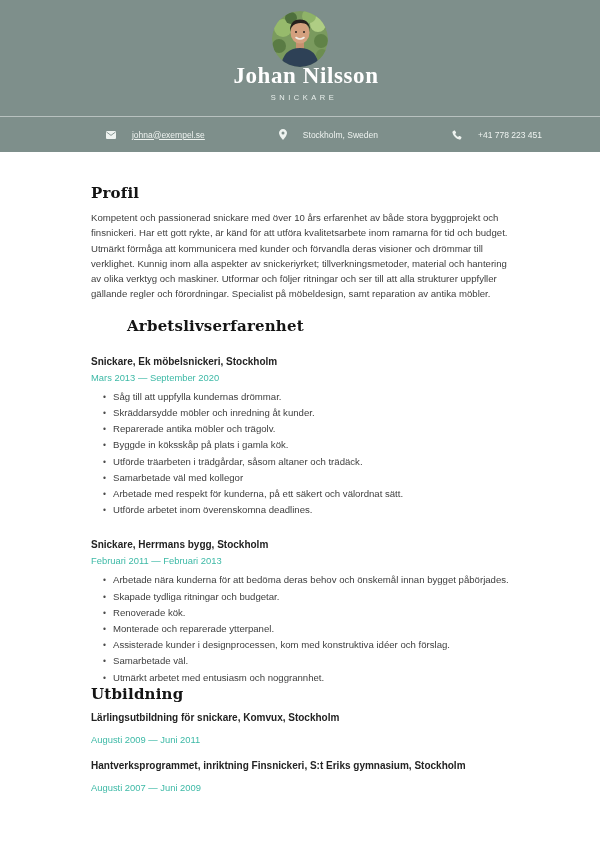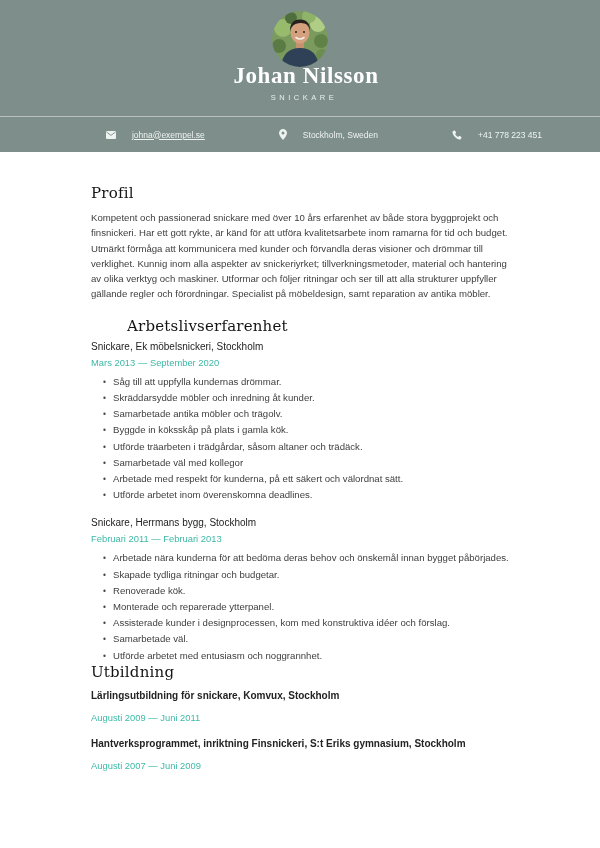--- a/index.html
+++ b/index.html
@@ -19,27 +19,27 @@
   .header-divider { position:absolute; top:116px; left:0; right:0; height:0;
           border-top:1px solid rgba(255,255,255,0.45); }
   .contact-bar { position:absolute; top:117px; left:0; right:0; height:35px;
           display:flex; align-items:center; justify-content:center; gap:26px; }
   .contact-item { display:flex; align-items:center; gap:16px; color:#eef3f0; font-size:8.5px;padding-left:48px; }
   .contact-item svg { display:block; }
   .contact-link { color:#eef3f0; text-decoration:underline; cursor:pointer; }
 
   
   .content { padding:33px 89px 0 91px; }
-  .section-heading { font-family:"DejaVu Serif", serif; font-weight:400; font-size:15px;
+  .section-heading { font-family:"DejaVu Serif", serif; font-weight:700; font-size:15px;
           line-height:17px; color:#141414; letter-spacing:0.2px; }
   .profile-text { margin-top:8px; font-size:9.6px; line-height:15.3px; color:#3e3e3e; }
 
   .exp-heading { margin-top:16px;margin-left:36px; }
   .job { }
-  .job-title { margin-top:5px; font-size:10px; line-height:13px; font-weight:400; color:#232323; }
+  .job-title { margin-top:20px; font-size:10px; line-height:13px; font-weight:700; color:#232323; }
   .job-dates { margin-top:3px; font-size:9.4px; line-height:13px; color:var(--accent,#3db9a6); }
   .bullets { margin:5px 0 0 12px; list-style:none; }
   .bullets li { position:relative; padding-left:10px; font-size:9.6px; line-height:16.2px; color:#3e3e3e; }
   .bullets li::before { content:"•"; position:absolute; left:0; top:0; font-size:8.5px; color:#4a4a4a; }
 
   .edu-heading { }
   .edu-entry { margin-top:8px; margin-bottom:13px; }
   .edu-title { font-size:10px; line-height:13px; font-weight:700; color:#232323; }
   .edu-dates { margin-top:9px; font-size:9.4px; line-height:13px; color:var(--accent,#3db9a6); }
 </style>
@@ -111,40 +111,40 @@
     <div class="profile-text">Kompetent och passionerad snickare med över 10 års erfarenhet av både stora byggprojekt och finsnickeri. Har ett gott rykte, är känd för att utföra kvalitetsarbete  inom ramarna för tid och budget. Utmärkt förmåga att kommunicera med kunder och förvandla deras visioner och drömmar till verklighet. Kunnig inom alla aspekter av snickeriyrket; tillverkningsmetoder, material och hantering av olika verktyg och maskiner. Utformar och följer ritningar och ser till att alla strukturer uppfyller gällande regler och förordningar. Specialist på möbeldesign, samt reparation av antika möbler.</div>
 
     <div class="section-heading exp-heading">Arbetslivserfarenhet</div>
 
     <div class="job">
       <div class="job-title">Snickare, Ek möbelsnickeri, Stockholm</div>
       <div class="job-dates">Mars 2013 — September 2020</div>
       <ul class="bullets">
         <li>Såg till att uppfylla kundernas drömmar.</li>
         <li>Skräddarsydde möbler och inredning åt kunder.</li>
-        <li>Samarbetade antika möbler och trägolv.</li>
+        <li>Reparerade antika möbler och trägolv.</li>
         <li>Byggde in köksskåp på plats i gamla kök.</li>
         <li>Utförde träarbeten i trädgårdar, såsom altaner och trädäck.</li>
         <li>Samarbetade väl med kollegor</li>
         <li>Arbetade med respekt för kunderna, på ett säkert och välordnat sätt.</li>
         <li>Utförde arbetet inom överenskomna deadlines.</li>
       </ul>
     </div>
 
     <div class="job" style="margin-top:13px;">
       <div class="job-title">Snickare, Herrmans bygg, Stockholm</div>
       <div class="job-dates">Februari 2011 — Februari 2013</div>
       <ul class="bullets">
         <li>Arbetade nära kunderna för att bedöma deras behov och önskemål innan bygget påbörjades.</li>
         <li>Skapade tydliga ritningar och budgetar.</li>
         <li>Renoverade kök.</li>
         <li>Monterade och reparerade ytterpanel.</li>
         <li>Assisterade kunder i designprocessen, kom med konstruktiva idéer och förslag.</li>
         <li>Samarbetade väl.</li>
-        <li>Utförde arbetet med entusiasm och noggrannhet.</li>
+        <li>Utmärkt arbetet med entusiasm och noggrannhet.</li>
       </ul>
     </div>
 
     <div class="section-heading edu-heading">Utbildning</div>
 
     <div class="edu-entry">
       <div class="edu-title">Lärlingsutbildning för snickare, Komvux, Stockholm</div>
       <div class="edu-dates">Augusti 2009 — Juni 2011</div>
     </div>
 

